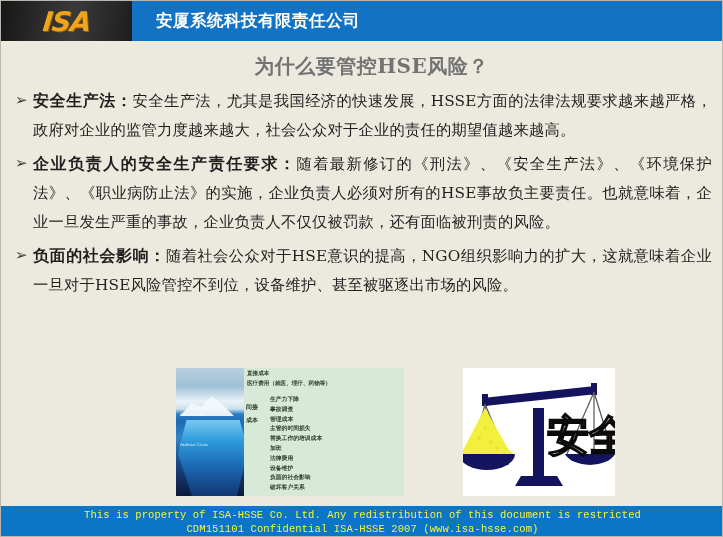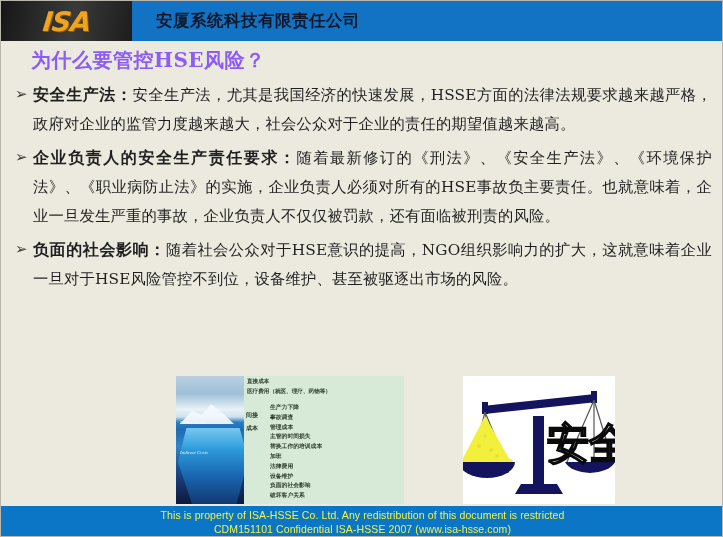--- a/index.html
+++ b/index.html
@@ -52,21 +52,21 @@
     background: #1273c4;
     display: flex;
     align-items: center;
     padding-left: 24px;
     box-sizing: border-box;
   }
   .hdr-cn {
     font-family: "DejaVu Sans", sans-serif;
     font-weight: bold;
     font-size: 16.5px;
-    color: #0f172a;
+    color: #ffffff;
     letter-spacing: 0.5px;
   }
   .hdr-en {
     font-family: "DejaVu Sans", sans-serif;
     font-weight: bold;
     font-size: 15px;
     color: #ffffff;
     margin-left: 14px;
     letter-spacing: -0.2px;
   }
@@ -78,23 +78,24 @@
     top: 40px;
     width: 723px;
     height: 465px;
     padding: 6px 12px 0 14px;
     box-sizing: border-box;
   }
   .slide-title {
     font-family: "DejaVu Serif", serif;
     font-weight: bold;
     font-size: 20px;
-    color: #8b5cf6;
-    margin: 0 0 6px 16px;
+    color: #737373;
+    margin: 6px 0 6px 16px;
     letter-spacing: 0.5px;
+    text-align: center;
   }
   .bullet {
     display: flex;
     align-items: flex-start;
     margin: 0 0 4px 0;
   }
   .bullet-marker {
     font-family: "DejaVu Sans", sans-serif;
     font-size: 15px;
     color: #3a3a3a;
@@ -116,21 +117,21 @@
   .lead {
     font-weight: bold;
     font-size: 16px;
     letter-spacing: 0.4px;
   }
 
   
   .images {
     position: absolute;
     left: 0;
-    top: 375px;
+    top: 367px;
     width: 723px;
     height: 130px;
   }
   .iceberg-fig {
     position: absolute;
     left: 175px;
     top: 0;
     width: 228px;
     height: 128px;
     background: #ffffff;
@@ -235,21 +236,21 @@
     left: 0;
     top: 505px;
     width: 723px;
     height: 32px;
     background: #0b76c6;
     text-align: center;
     padding-top: 2px;
     box-sizing: border-box;
   }
   .footer-line {
-    font-family: Liberation Sans, sans-serif;
+    font-family: Liberation Mono, monospace;
     font-size: 10.5px;
     color: #f4f447;
     line-height: 14px;
     letter-spacing: 0.1px;
   }
 </style>
 </head>
 <body>
 
 <div class="slide">

